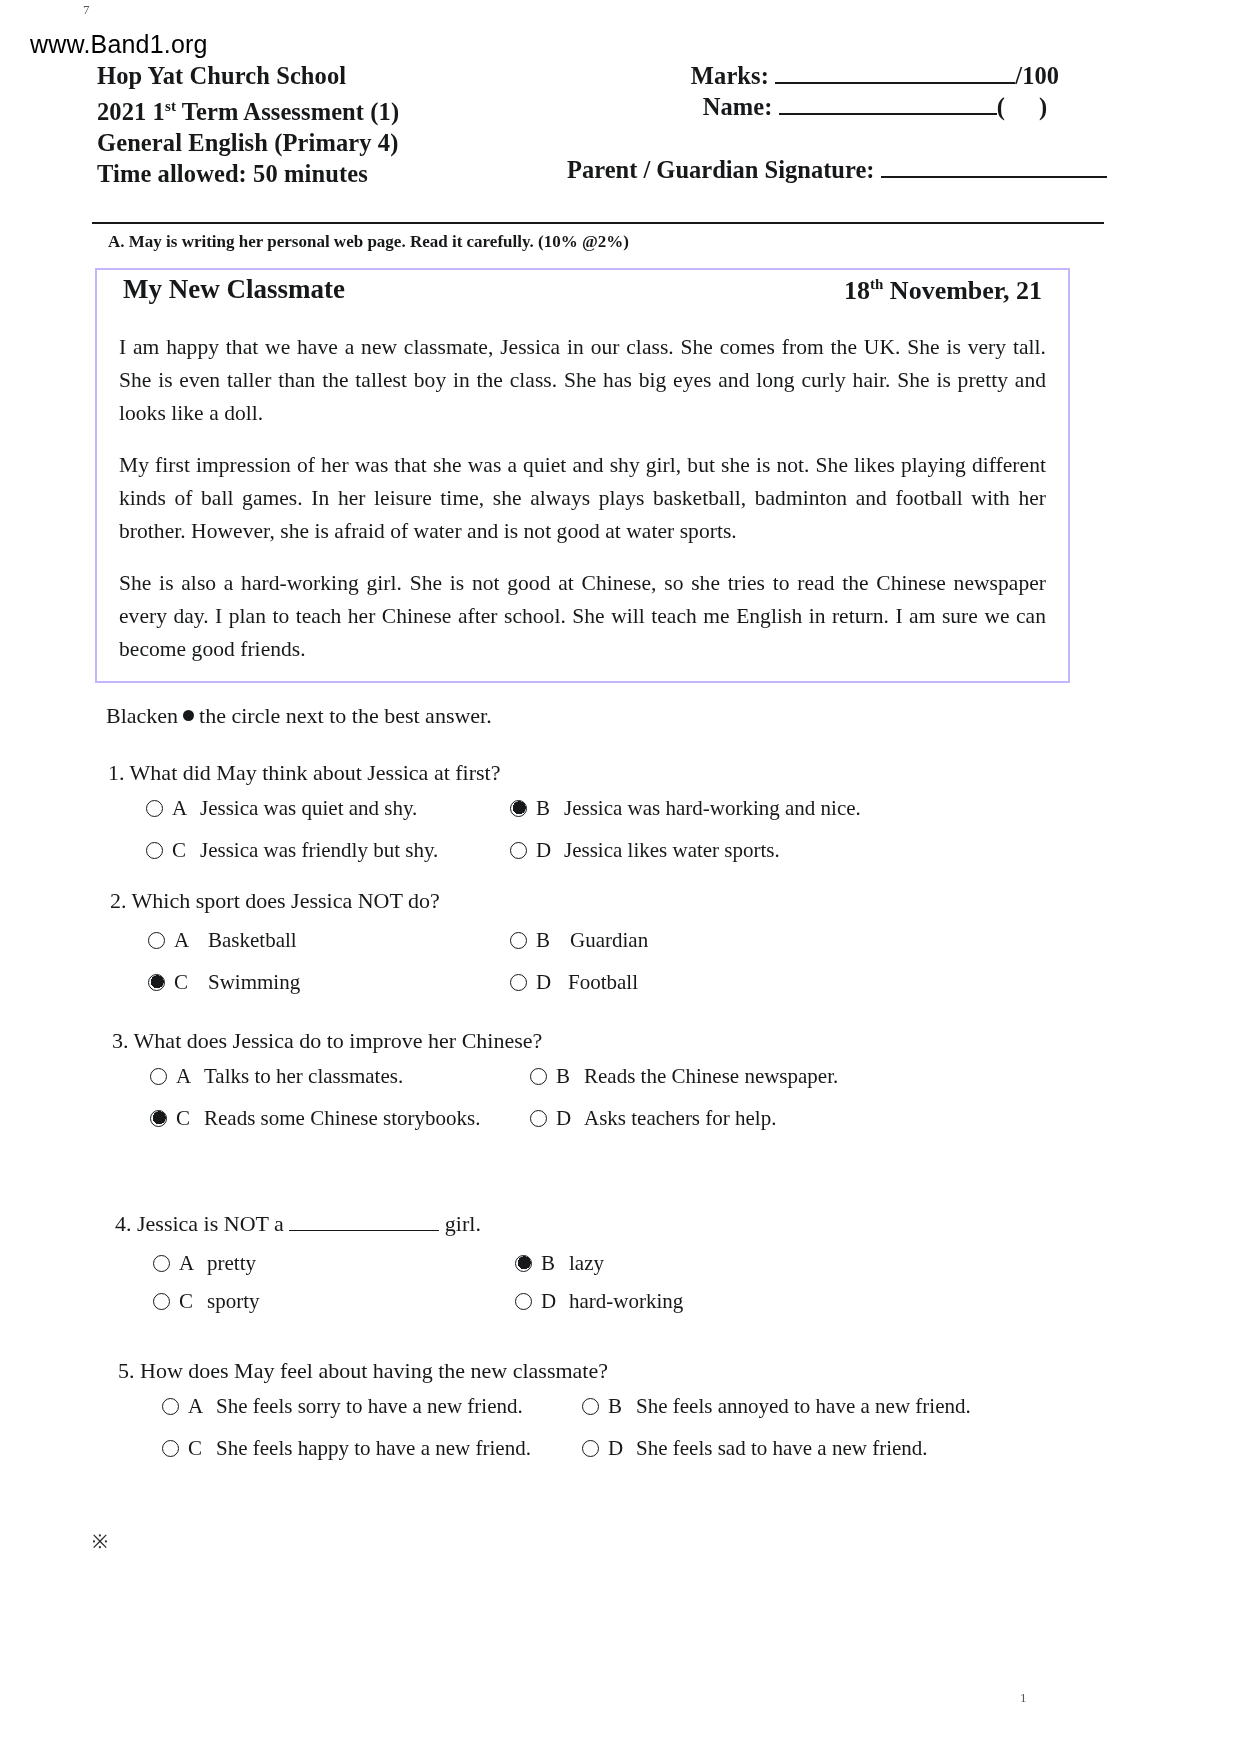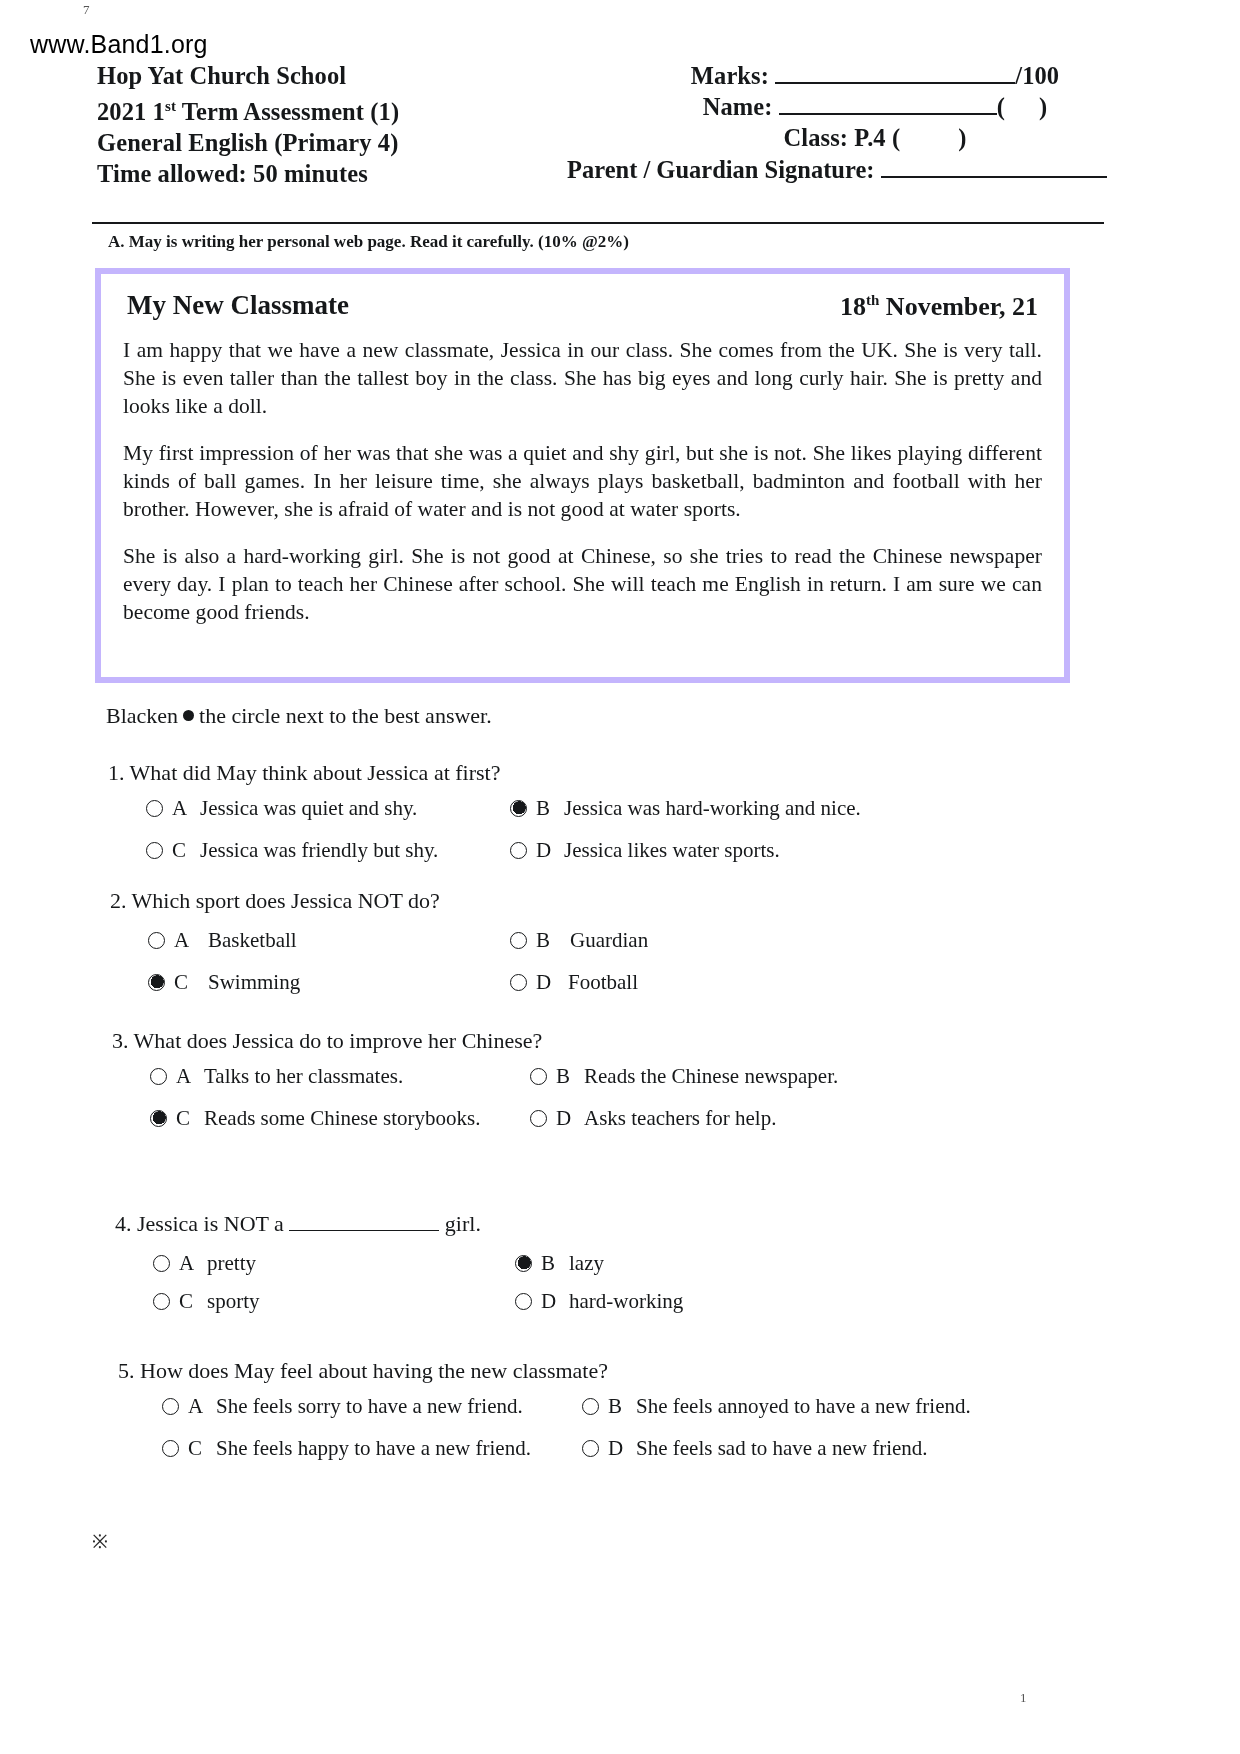--- a/index.html
+++ b/index.html
@@ -117,23 +117,23 @@
     white-space: nowrap;
   }
 
   
   .passage-box {
     position: absolute;
     left: 95px;
     top: 268px;
     width: 975px;
     height: 415px;
-    border: 6px solid #c4b5fd;
+    border: 2px solid #c4b5fd;
     box-sizing: border-box;
-    padding: 16px 22px 10px 22px;
+    padding: 4px 22px 10px 22px;
   }
   .passage-title-row {
     position: relative;
     height: 46px;
   }
   .passage-title {
     position: absolute;
     left: 4px;
     top: 0;
     font-size: 27px;
@@ -142,23 +142,23 @@
   .passage-date {
     position: absolute;
     right: 4px;
     top: 2px;
     font-size: 26px;
     font-weight: 600;
   }
   .passage-date sup { font-size: 15px; vertical-align: super; }
   .para {
     font-size: 21.5px;
-    line-height: 28px;
+    line-height: 33px;
     text-align: justify;
-    margin: 0 0 19px 0;
+    margin: 11px 0 19px 0;
     letter-spacing: 0.05px;
   }
   .para:last-child { margin-bottom: 0; }
 
   
   .blacken {
     position: absolute;
     left: 106px;
     top: 703px;
     font-size: 22px;
@@ -244,23 +244,20 @@
     </div>
     <div class="hdr-right">
       <div class="hdr-line">
         <span>Marks:</span>
         <span class="blank-ul" style="width:240px"></span><span>/100</span>
       </div>
       <div class="hdr-line">
         <span>Name:</span>
         <span class="blank-ul" style="width:218px"></span><span>(</span><span style="display:inline-block;width:34px"></span><span>)</span>
       </div>
-      <div class="hdr-line">
-        <span>Class: P.4 (</span><span style="display:inline-block;width:58px"></span><span>)</span>
-      </div>
     </div>
     <div class="sig-line">
       <span>Parent / Guardian Signature:</span>
       <span class="blank-ul" style="width:226px"></span>
     </div>
   </div>
 
   <div class="rule-top"></div>
 
   <div class="section-a">A. May is writing her personal web page.   Read it carefully. (10% @2%)</div>

